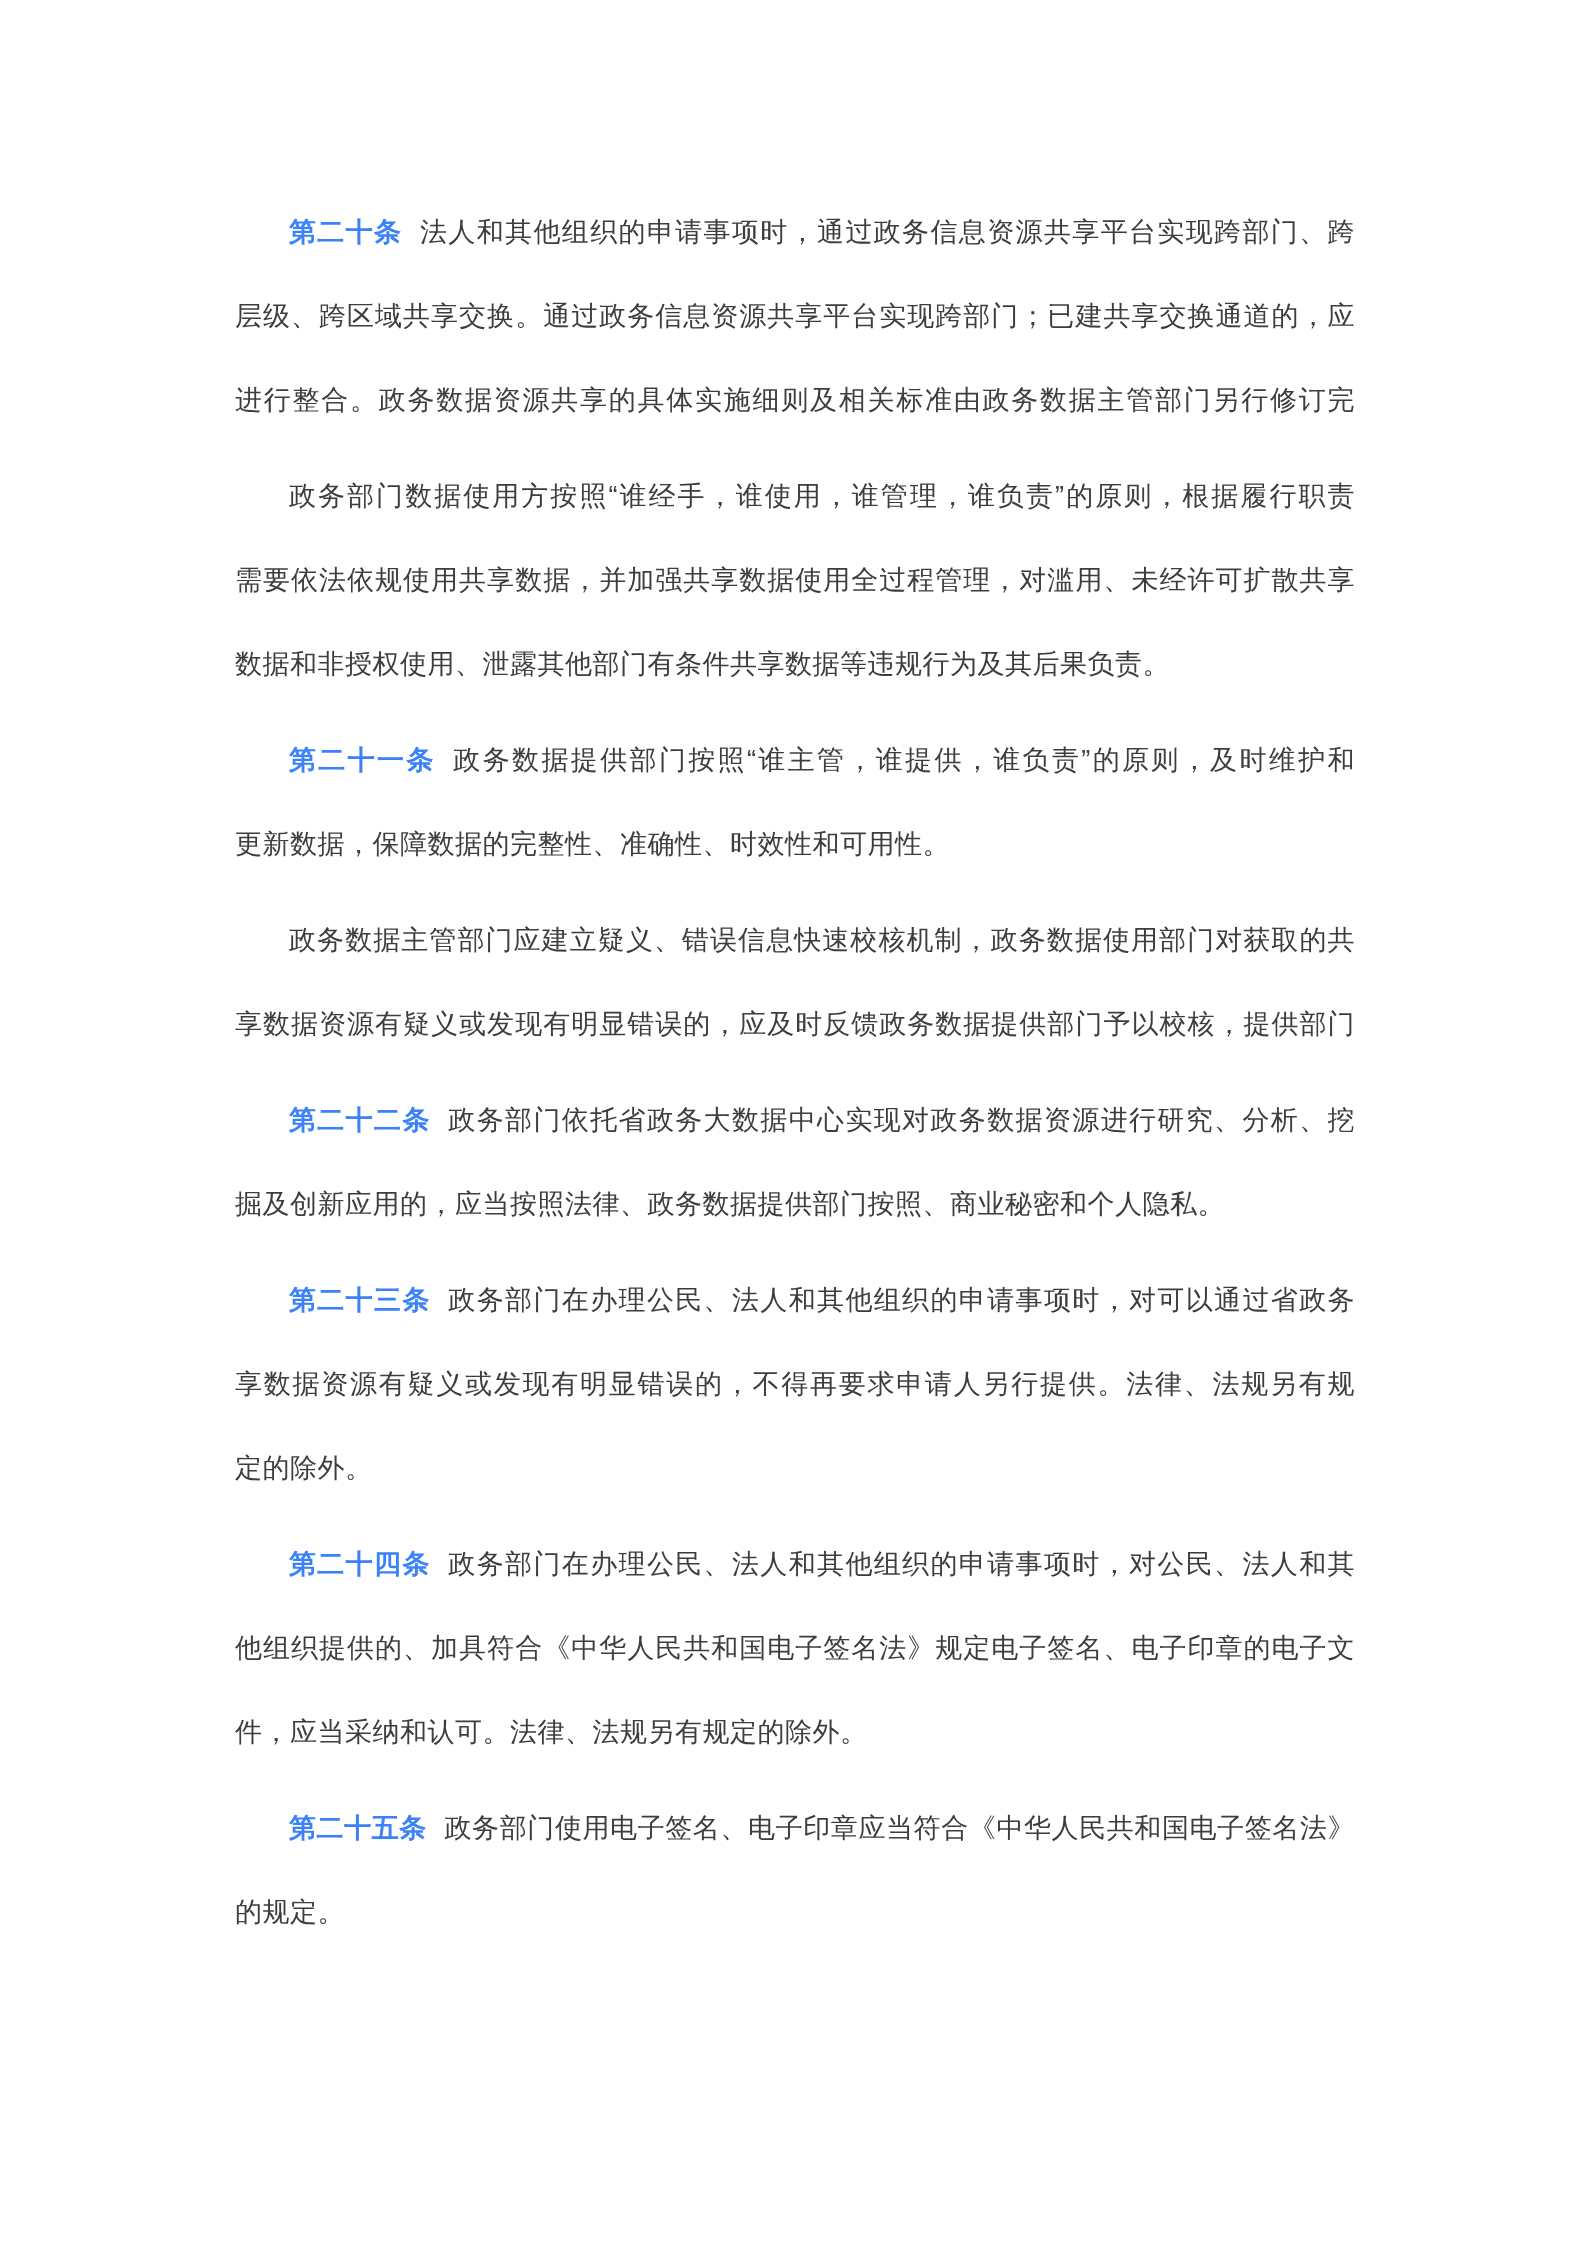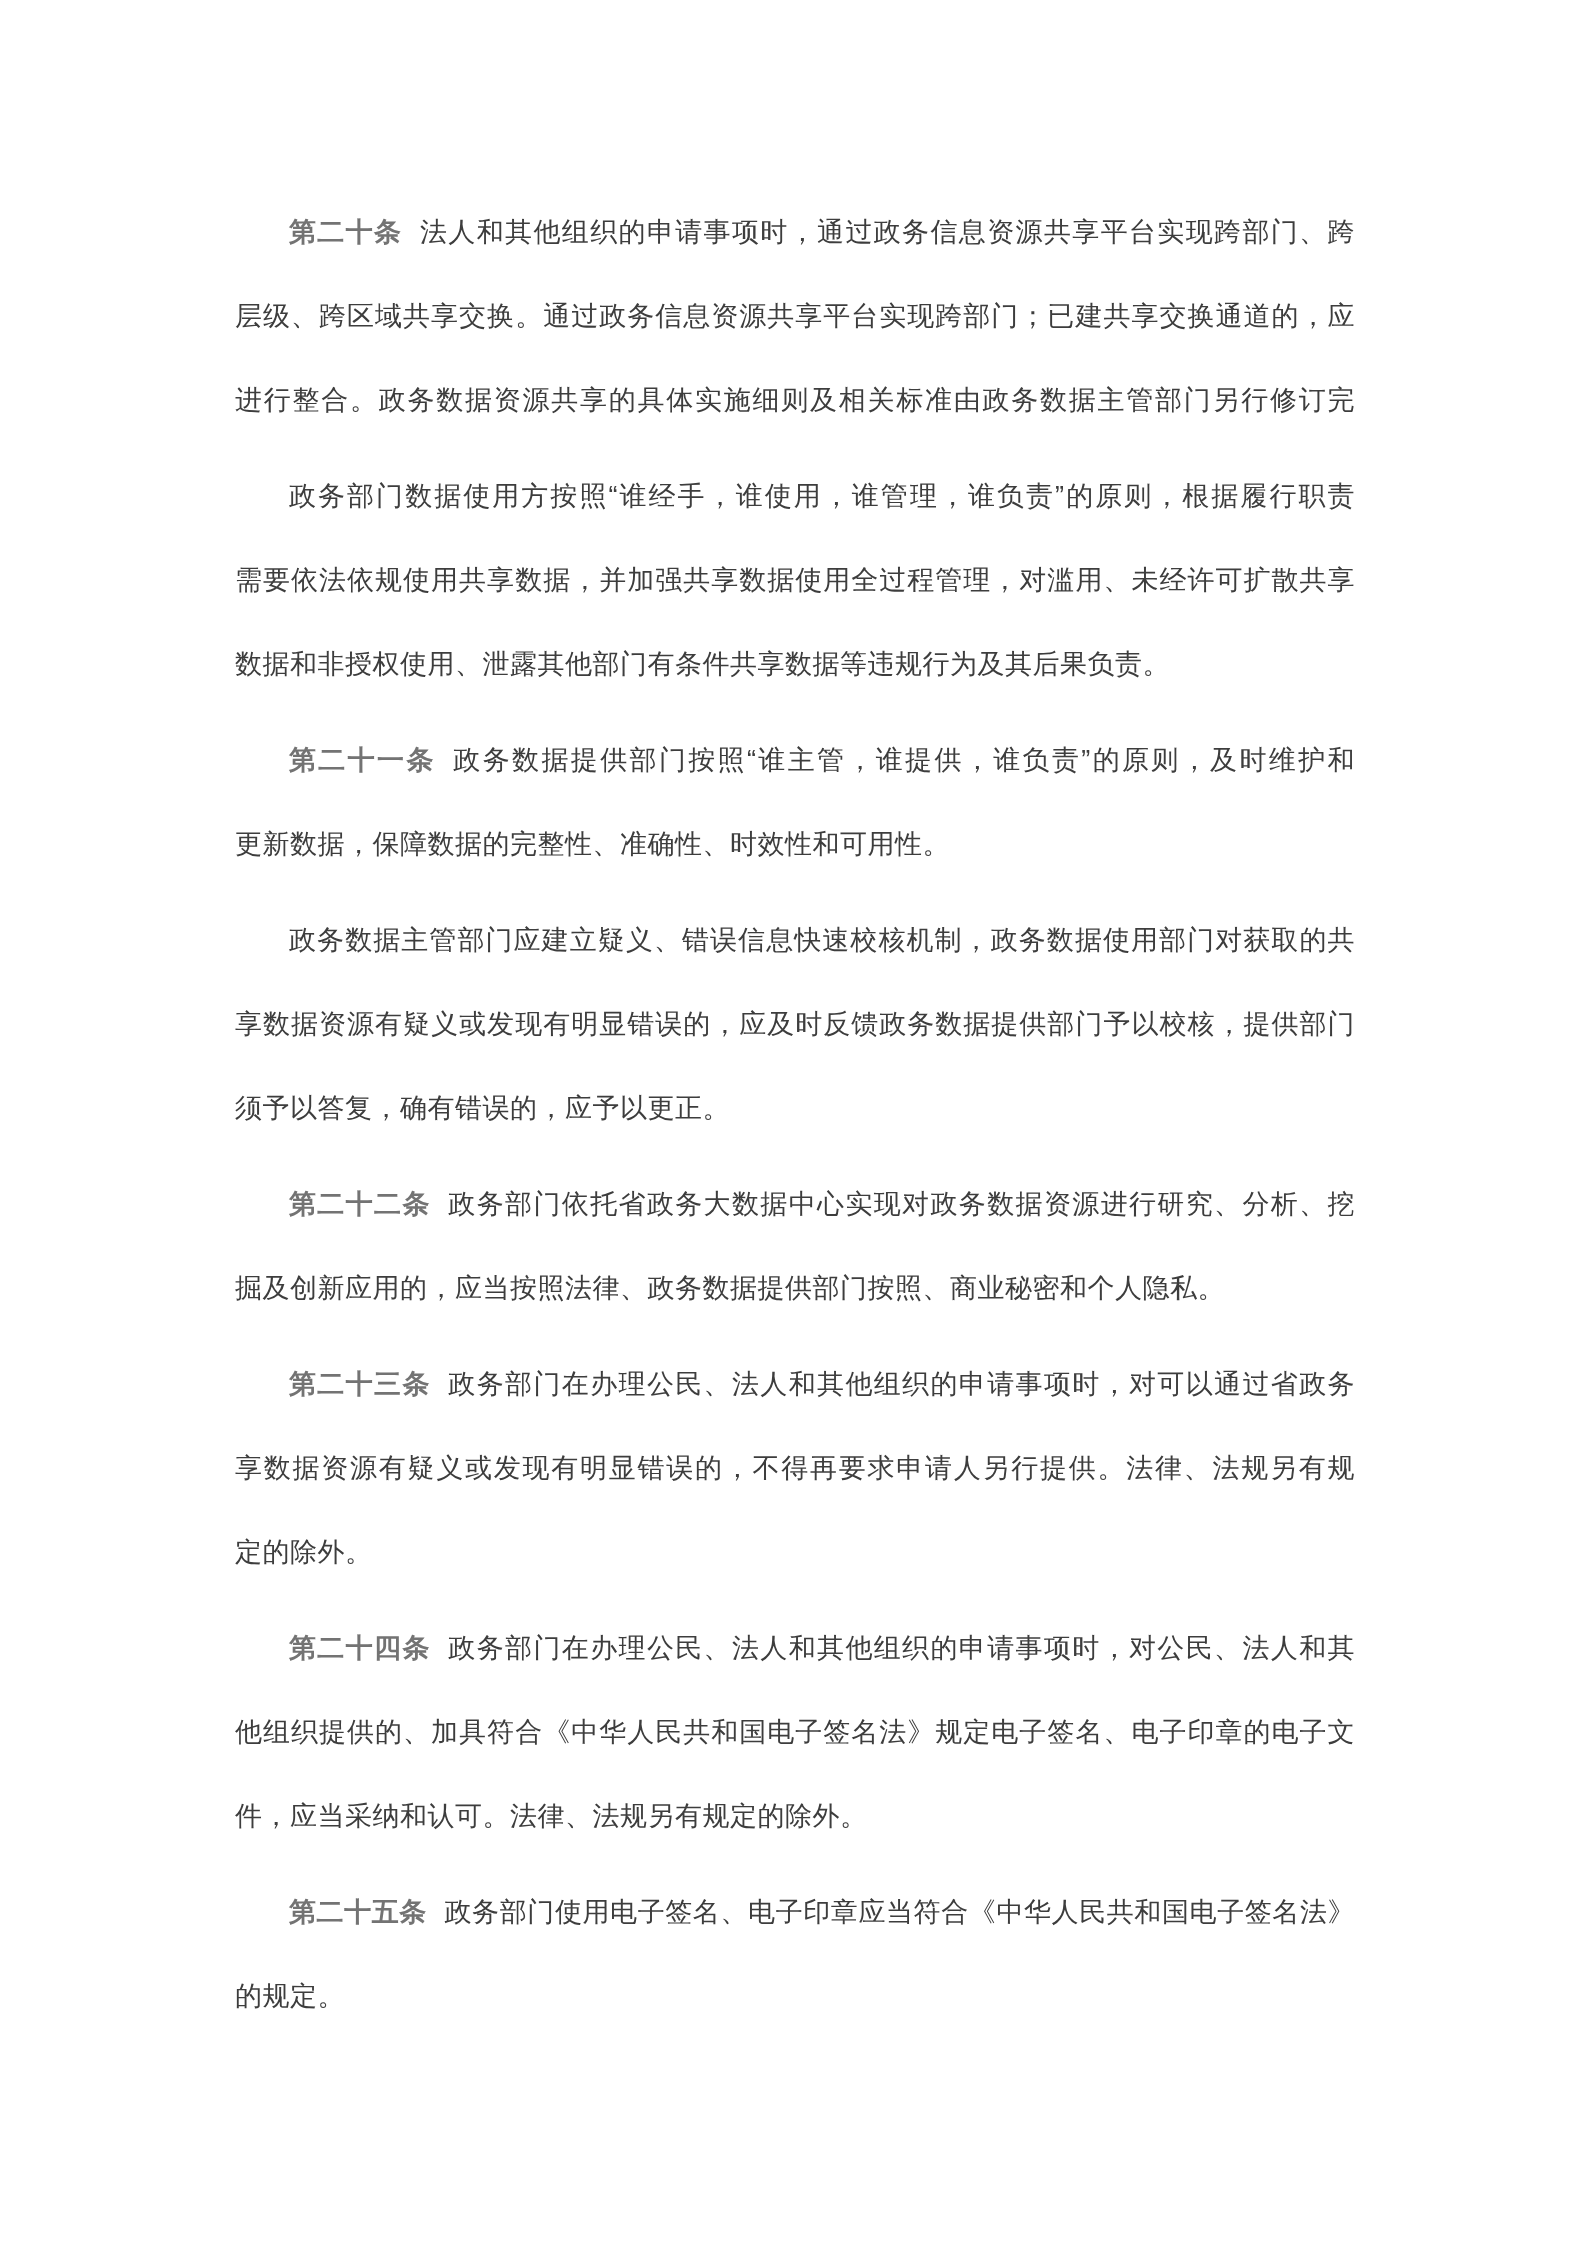--- a/index.html
+++ b/index.html
@@ -23,21 +23,21 @@
     letter-spacing: 0.5px;
     text-align: justify;
     text-align-last: justify;
     text-justify: inter-character;
     overflow: hidden;
   }
   .line.first { text-indent: 2em; }
   .line.end { text-align-last: auto; }
   .artno {
     font-weight: 700;
-    color: #737373;
+    color: #3b82f6;
     margin-right: 0.65em;
   }
 </style>
 </head>
 <body>
 
 <div class="page">
 
   <div class="para">
     <div class="line first"><span class="artno">第二十条</span><span>法人和其他组织的申请事项时，通过政务信息资源共享平台实现跨部门、跨</span></div>
@@ -52,21 +52,20 @@
   </div>
 
   <div class="para">
     <div class="line first"><span class="artno">第二十一条</span><span>政务数据提供部门按照“谁主管，谁提供，谁负责”的原则，及时维护和</span></div>
     <div class="line end">更新数据，保障数据的完整性、准确性、时效性和可用性。</div>
   </div>
 
   <div class="para">
     <div class="line first">政务数据主管部门应建立疑义、错误信息快速校核机制，政务数据使用部门对获取的共</div>
     <div class="line">享数据资源有疑义或发现有明显错误的，应及时反馈政务数据提供部门予以校核，提供部门</div>
-    <div class="line end">须予以答复，确有错误的，应予以更正。</div>
   </div>
 
   <div class="para">
     <div class="line first"><span class="artno">第二十二条</span><span>政务部门依托省政务大数据中心实现对政务数据资源进行研究、分析、挖</span></div>
     <div class="line end">掘及创新应用的，应当按照法律、政务数据提供部门按照、商业秘密和个人隐私。</div>
   </div>
 
   <div class="para">
     <div class="line first"><span class="artno">第二十三条</span><span>政务部门在办理公民、法人和其他组织的申请事项时，对可以通过省政务</span></div>
     <div class="line">享数据资源有疑义或发现有明显错误的，不得再要求申请人另行提供。法律、法规另有规</div>

